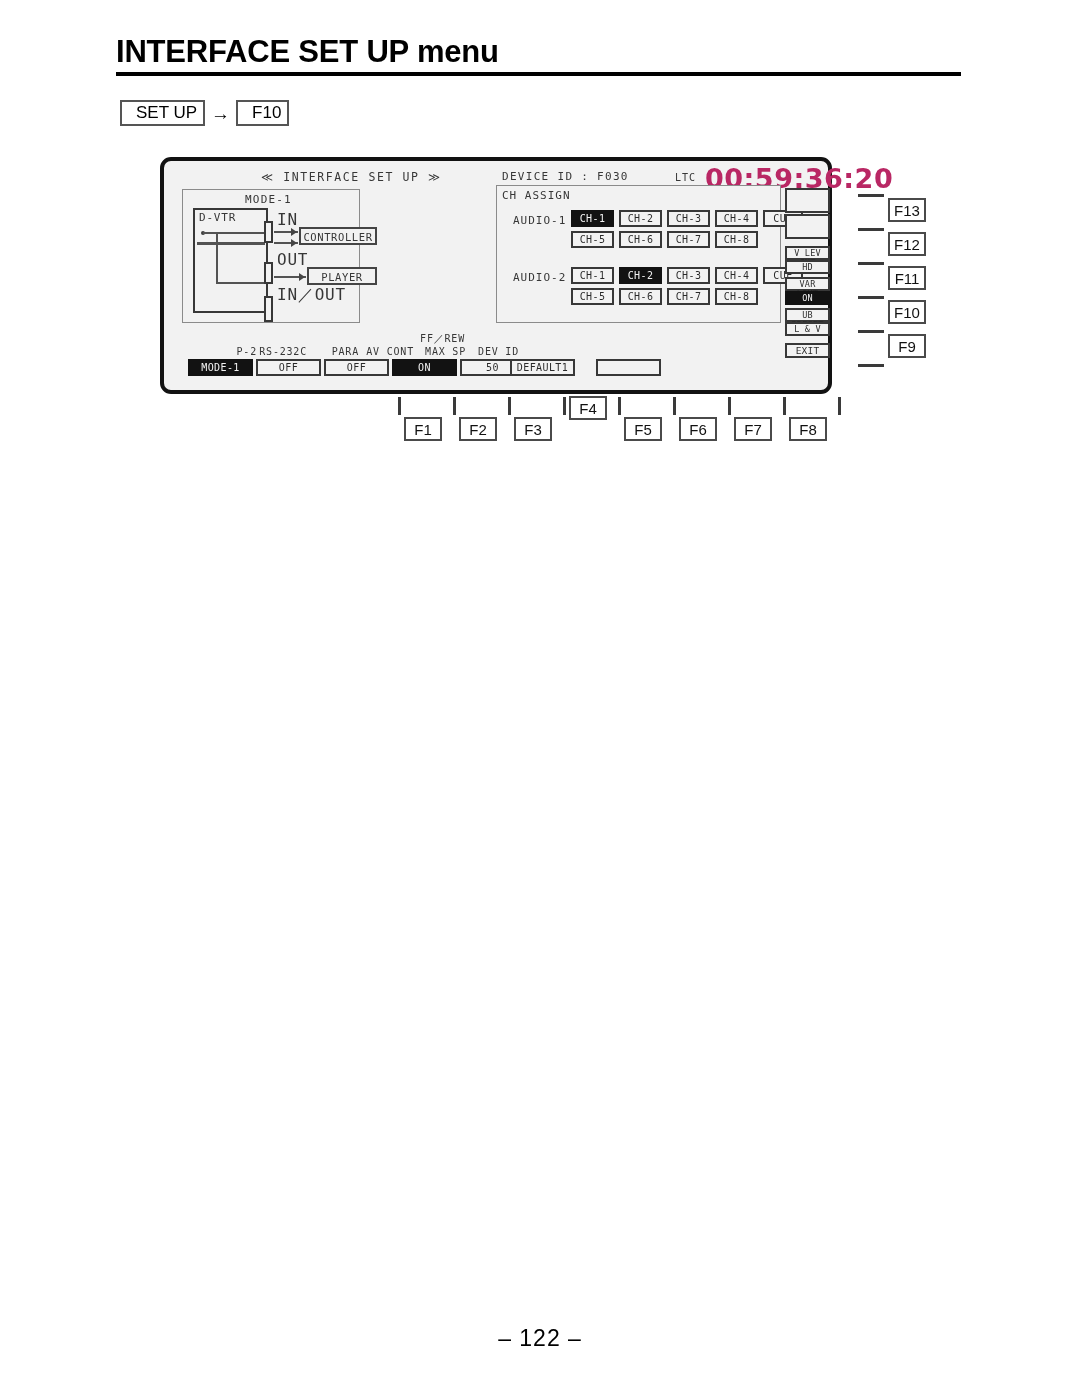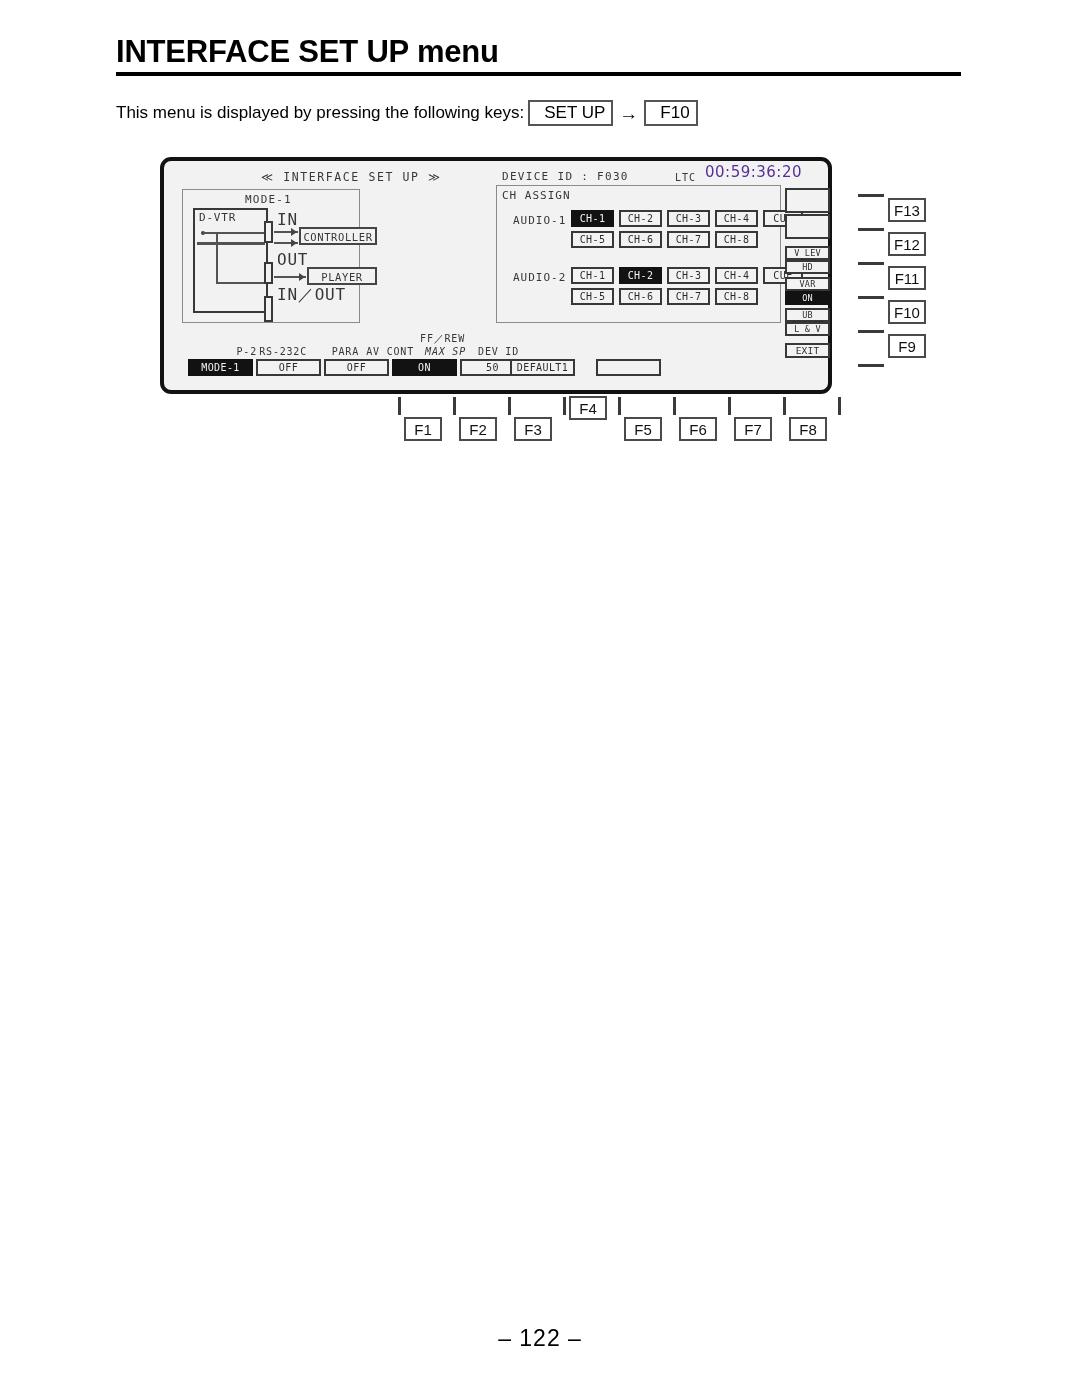--- a/index.html
+++ b/index.html
@@ -61,23 +61,23 @@
     color:#2a2a2a;
     white-space:nowrap;
   }
 
   
   #lcd-menu-title{ left:97px; top:9px; font-size:11.5px; letter-spacing:1.6px;}
   #lcd-devid{ left:338px; top:9px; font-size:11px; letter-spacing:1.3px;}
   #lcd-ltc-label{ left:511px; top:11px; font-size:10px; letter-spacing:1px;}
   #lcd-ltc-value{
     left:541px; top:2px;
-    font-size:15px; font-weight:normal; letter-spacing:0.5px;
+    font-size:27px; font-weight:bold; letter-spacing:0.5px;
     font-family:"DejaVu Sans", sans-serif;
-    color:#4c1d95;
+    color:#be185d;
   }
 
   
   #mode-box{
     position:absolute; left:18px; top:28px;
     width:178px; height:134px;
     border:1.5px solid #8a8a8a;
     box-sizing:border-box;
     background:#fff;
   }
@@ -233,21 +233,20 @@
     text-align:center; font-size:23px; letter-spacing:1px;
   }
 </style>
 </head>
 <body>
 
 <div id="page-title">INTERFACE SET UP menu</div>
 <div id="title-rule"></div>
 
 <div id="intro-line">
-  <span>This menu is displayed by pressing the following keys:</span>
   <span class="keycap">SET UP</span>
   <span class="arrow">→</span>
   <span class="keycap">F10</span>
 </div>
 
 <div id="lcd">
 
   <div class="lcdtxt" id="lcd-menu-title">≪ INTERFACE  SET UP ≫</div>
   <div class="lcdtxt" id="lcd-devid">DEVICE ID : F030</div>
   <div class="lcdtxt" id="lcd-ltc-label">LTC</div>
@@ -319,21 +318,21 @@
   <div class="rcol lbl" id="rc-var-l">VAR LIMT</div>
   <div class="rcol val sel" id="rc-var-v">ON</div>
 
   <div class="rcol lbl" id="rc-ub-l">UB PRESET</div>
   <div class="rcol val" id="rc-ub-v">L &amp; V</div>
 
   <div class="rcol val" id="rc-exit">EXIT</div>
 
   <div class="bk-label" style="left:231px;top:171px;width:70px;">FF／REW</div>
 
-  <div class="bk-label" style="left:228px;top:185px;width:74px;font-style:italic;">MAX SP</div>
+  <div class="bk-label" style="left:228px;top:185px;width:74px;">MAX SP</div>
   <div class="bk-label" style="left:23px;top:185px;width:70px;">P-2</div>
   <div class="bk-label" style="left:73px;top:185px;width:70px;">RS-232C</div>
   <div class="bk-label" style="left:125px;top:185px;width:70px;">PARA</div>
   <div class="bk-label" style="left:176px;top:185px;width:74px;">AV CONT</div>
   <div class="bk-label" style="left:281px;top:185px;width:74px;">DEV ID</div>
 
   <div class="bk-btn sel" style="left:24px;width:65px;">MODE-1</div>
   <div class="bk-btn" style="left:92px;width:65px;">OFF</div>
   <div class="bk-btn" style="left:160px;width:65px;">OFF</div>
   <div class="bk-btn sel" style="left:228px;width:65px;">ON</div>

